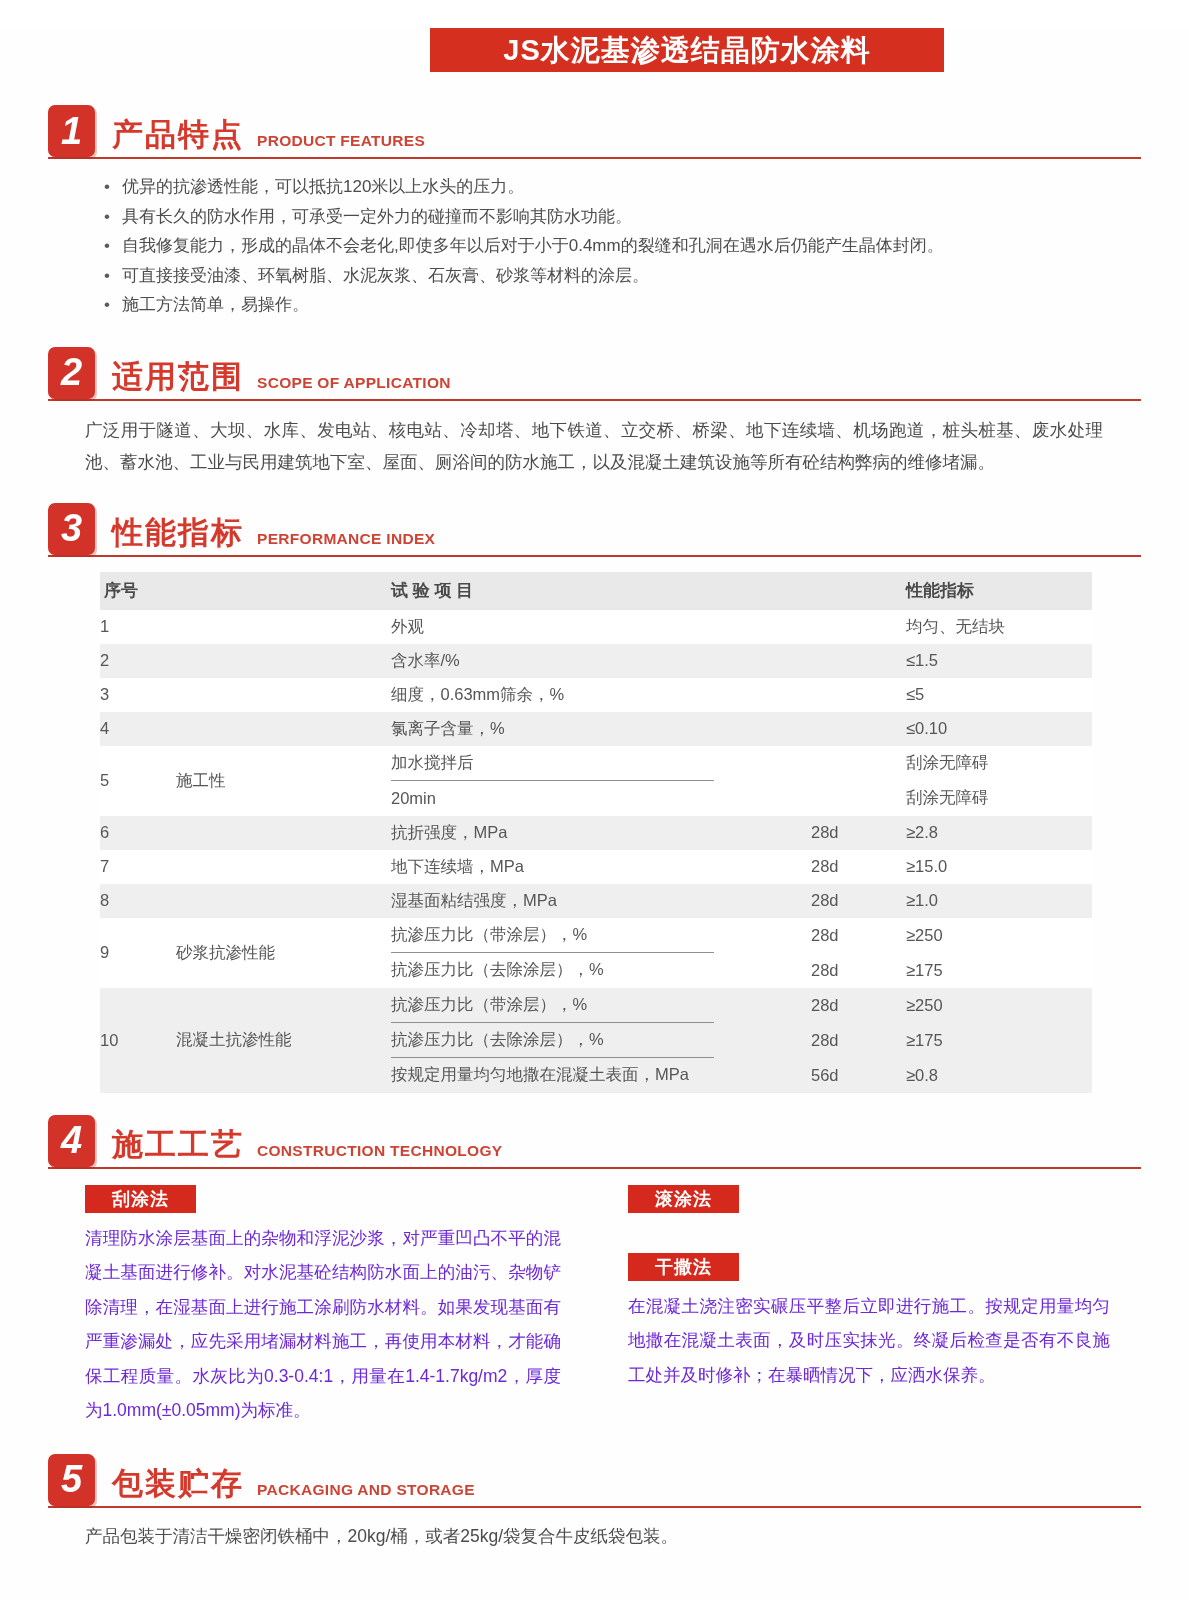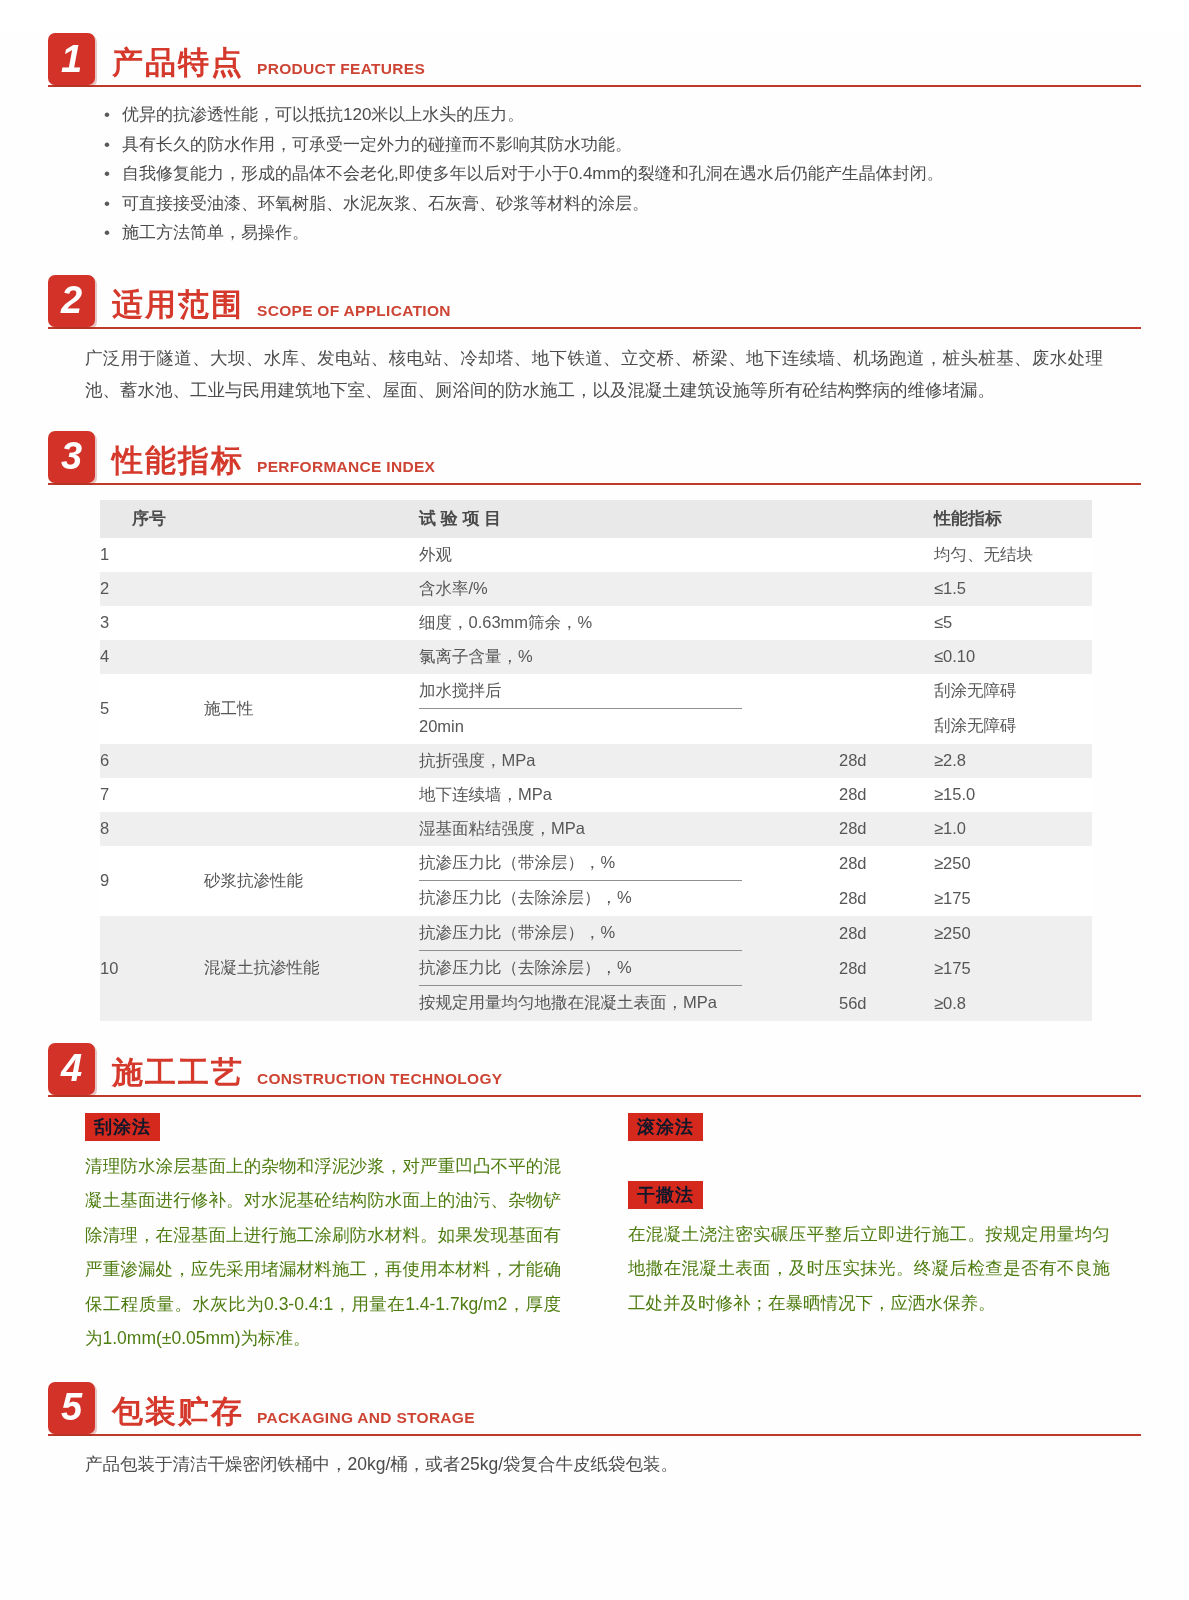--- a/index.html
+++ b/index.html
@@ -41,50 +41,51 @@
   
   .sec3{margin-top:25px;}
   table.perf{border-collapse:collapse;width:992px;margin:15px 0 0 52px;font-size:16.5px;color:#565656;table-layout:fixed;}
   table.perf th,table.perf td{padding:0;vertical-align:middle;text-align:left;font-weight:normal;}
   .c-no{width:72px;}
   .c-cat{width:215px;}
   .c-item{width:420px;}
   .c-age{width:95px;}
   .c-val{width:auto;}
   tr.hdr th{background:#e9e9e9;height:38px;font-weight:bold;color:#4a4a4a;font-size:17px;}
-  tr.hdr th.c-no{padding-left:32px;}
+  tr.hdr th.c-no{padding-left:4px;}
   td.no-cell{padding-left:22px;}
   tr.single td{height:34px;}
   tr.sub td{height:35px;}
   tr.r-g td{background:#efefef;}
   tr.r-w td{background:#ffffff;}
   td.divline{position:relative;}
   td.divline::after{content:"";position:absolute;left:0;bottom:0;width:77%;border-bottom:1px solid #8f8f8f;}
 
   
   .sec4{margin-top:22px;}
   .cols{display:flex;margin:16px 0 0 37px;}
   .col-left{width:476px;}
   .col-right{width:482px;margin-left:67px;}
   .badge{
-    display:inline-block;background:#d5291d;color:#0f172a;font-size:18px;font-weight:bold;
-    padding:3px 9px;line-height:22px;letter-spacing:1px;font-family:Liberation Serif, serif;
-  }
-  .method-text{margin:8px 0 0 0;font-size:17.5px;line-height:34.5px;color:#4d7c0f;text-align:justify;}
+    display:inline-block;background:#d5291d;color:#ffffff;font-size:18px;font-weight:bold;
+    padding:3px 27px;line-height:22px;letter-spacing:1px;font-family:Liberation Serif, serif;
+  }
+  .method-text{margin:8px 0 0 0;font-size:17.5px;line-height:34.5px;color:#6d28d9;text-align:justify;}
   .roll-gap{height:40px;}
 
   
   .sec5{margin-top:26px;}
   .pack-text{margin:13px 0 0 37px;font-size:17.5px;line-height:30px;color:#4c4c4c;}
 </style>
 </head>
 <body>
 
 <div class="page">
 
+  <div class="banner">JS水泥基渗透结晶防水涂料</div>
 
   <div class="sec1">
     <div class="sec-head">
       <div class="sec-num">1</div>
       <div class="sec-title">产品特点</div>
       <div class="sec-sub">PRODUCT FEATURES</div>
     </div>
     <ul class="features">
       <li>优异的抗渗透性能，可以抵抗120米以上水头的压力。</li>
       <li>具有长久的防水作用，可承受一定外力的碰撞而不影响其防水功能。</li>

